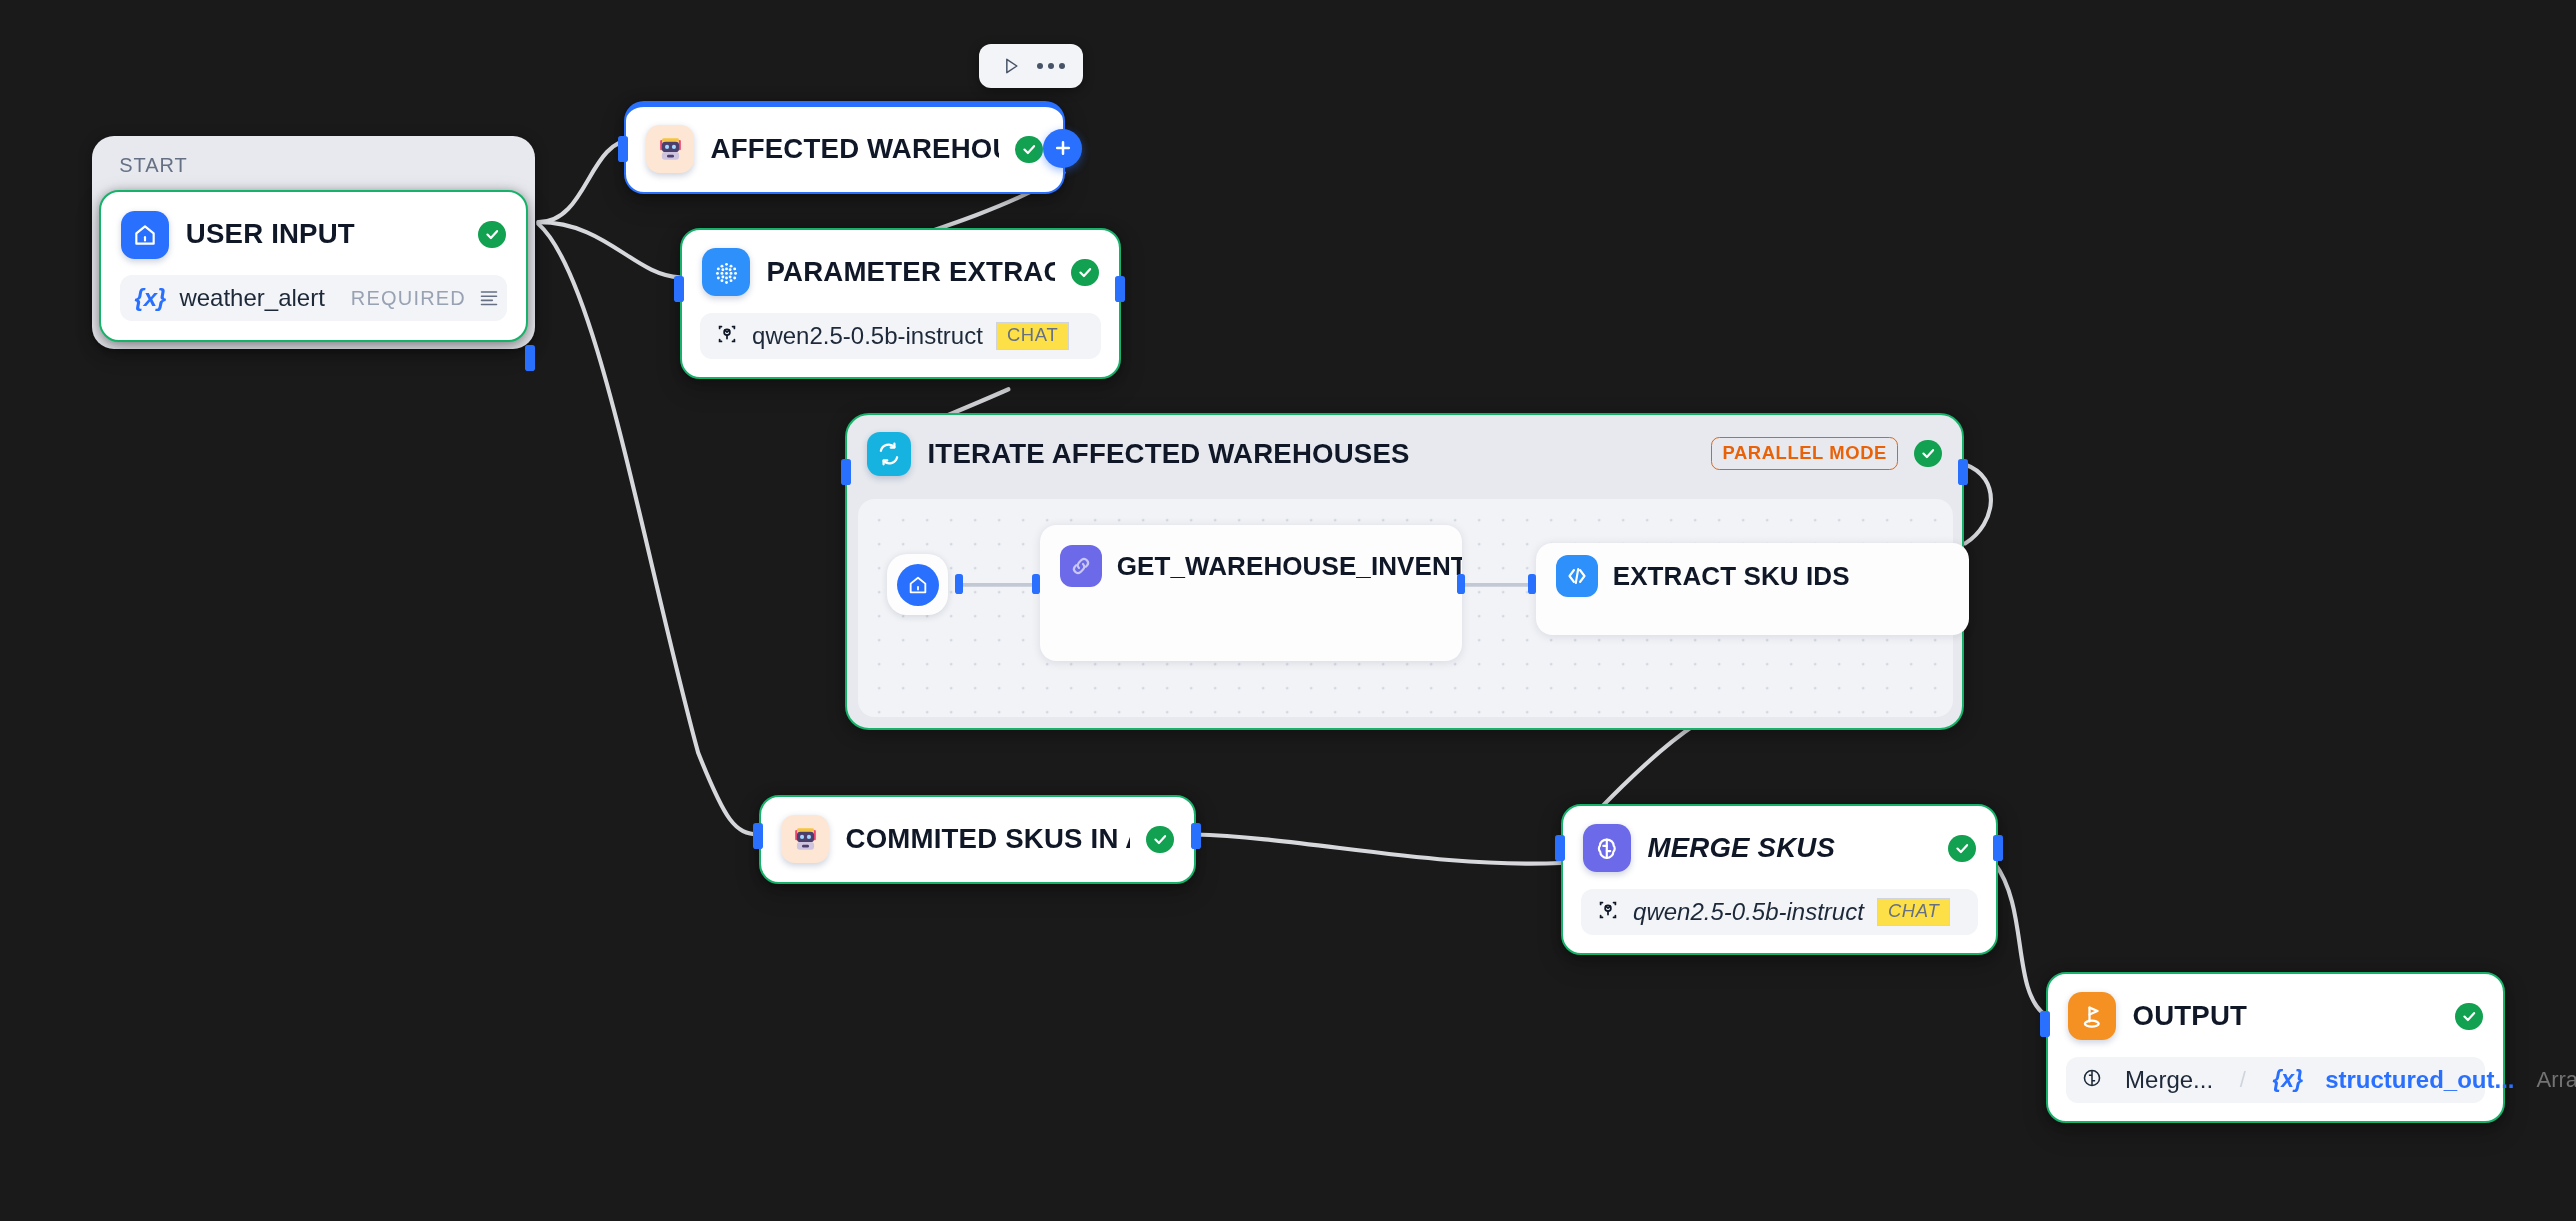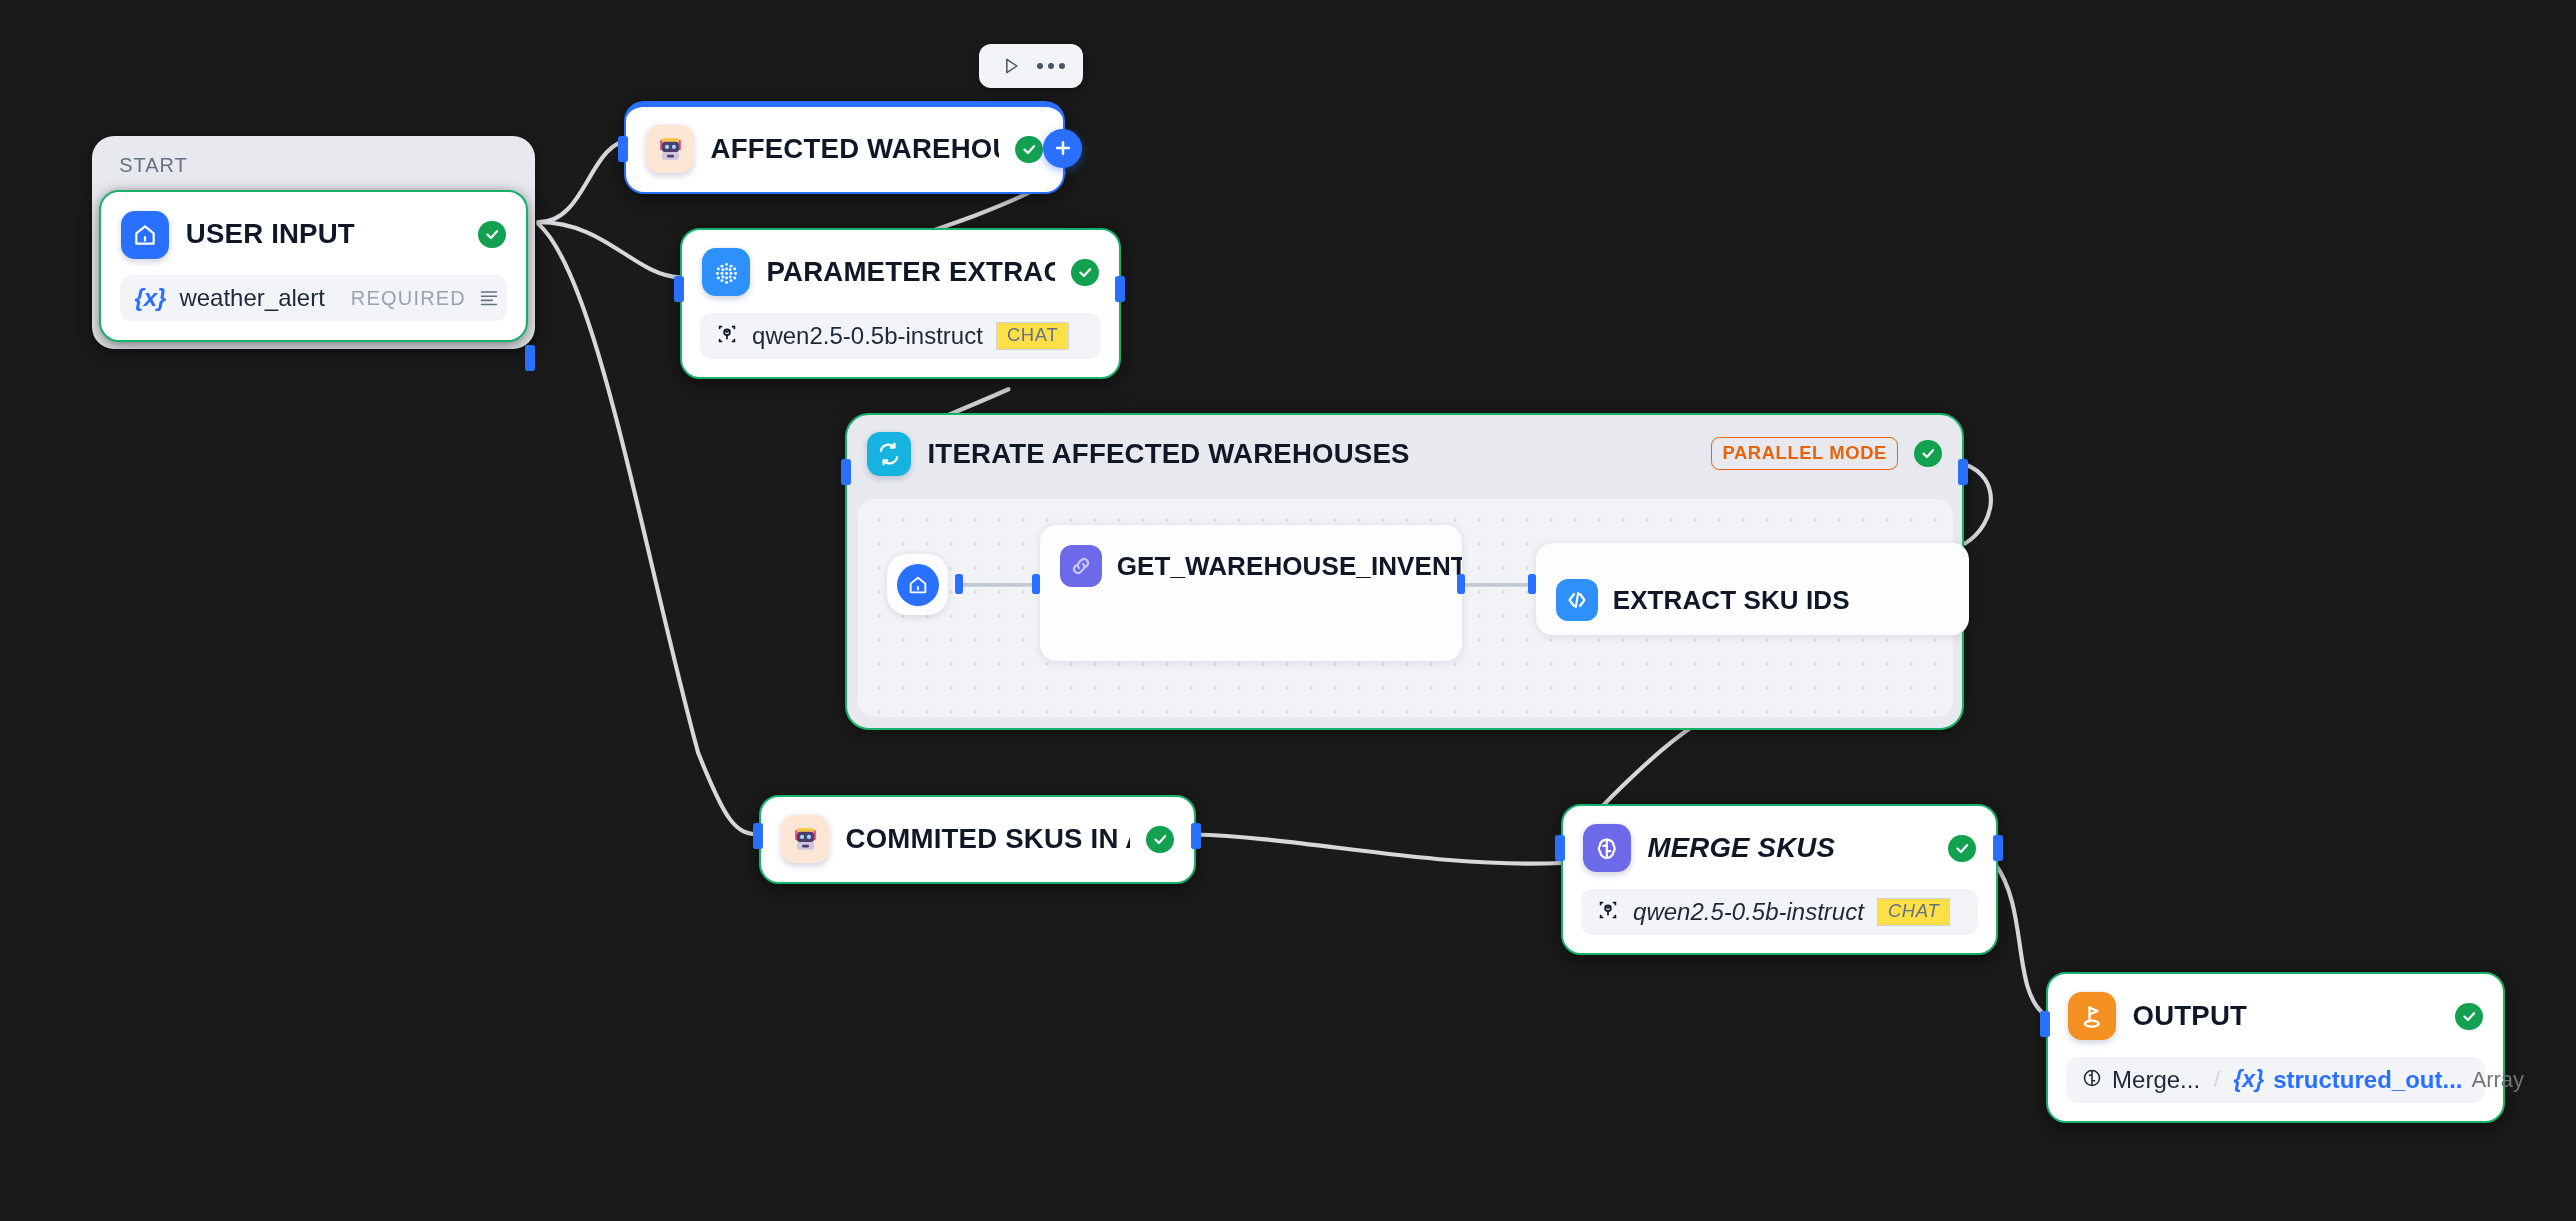--- a/index.html
+++ b/index.html
@@ -487,21 +487,21 @@
           <div class="inner-title">GET_WAREHOUSE_INVENTORY</div>
         </div>
       </div>
       <div class="port mini" style="position:absolute;left:599px;top:75px;"></div>
       <div class="port mini" style="position:absolute;left:670px;top:75px;"></div>
       <svg style="position:absolute;left:604px;top:84px;" width="72" height="3.7" viewBox="0 0 78 4">
         <path d="M0 2 H78" stroke="#c3c9d4" stroke-width="4" fill="none"></path>
       </svg>
 
       <div id="sku-node" class="inner-card">
-        <div class="inner-head" style="padding-top:36px;">
+        <div class="inner-head" style="padding-top:12px;">
           <div class="inner-icon" style="background:#2e90fa;">
             <svg width="24" height="24" viewBox="0 0 24 24" fill="none" stroke="#fff" stroke-width="2.1" stroke-linecap="round" stroke-linejoin="round">
               <path d="M9 6 L4.5 12 L9 18"></path>
                 <path d="M15 6 L19.5 12 L15 18"></path>
                 <path d="M13.2 5 L10.8 19"></path>
             </svg>
           </div>
           <div class="inner-title">EXTRACT SKU IDS</div>
         </div>
       </div>
@@ -582,21 +582,21 @@
             <ellipse cx="12" cy="18" rx="6" ry="2.6"></ellipse>
           </svg>
         </div>
         <div class="ntitle">OUTPUT</div>
         <div class="check">
           <svg width="16.5" height="16.5" viewBox="0 0 24 24" fill="none" stroke="#fff" stroke-width="3.2" stroke-linecap="round" stroke-linejoin="round">
               <path d="M5 12.5 L10 17.5 L19 7.5"></path>
             </svg>
         </div>
       </div>
-      <div class="subrow" style="gap:9px;">
+      <div class="subrow" style="gap:22px;">
         <span>
           <svg width="22" height="22" viewBox="0 0 24 24" fill="none" stroke="#1d2939" stroke-width="1.7" stroke-linejoin="round">
             <circle cx="12" cy="12" r="8.2"></circle>
             <path d="M12 3.8 V20.2"></path>
             <path d="M8.6 9 H12 M12 15 H15.4"></path>
           </svg>
         </span>
         <span class="varname">Merge...</span>
         <span class="slash">/</span>
         <span style="color:#2970ff;font-size:23px;font-weight:700;font-style:italic;">{x}</span>

